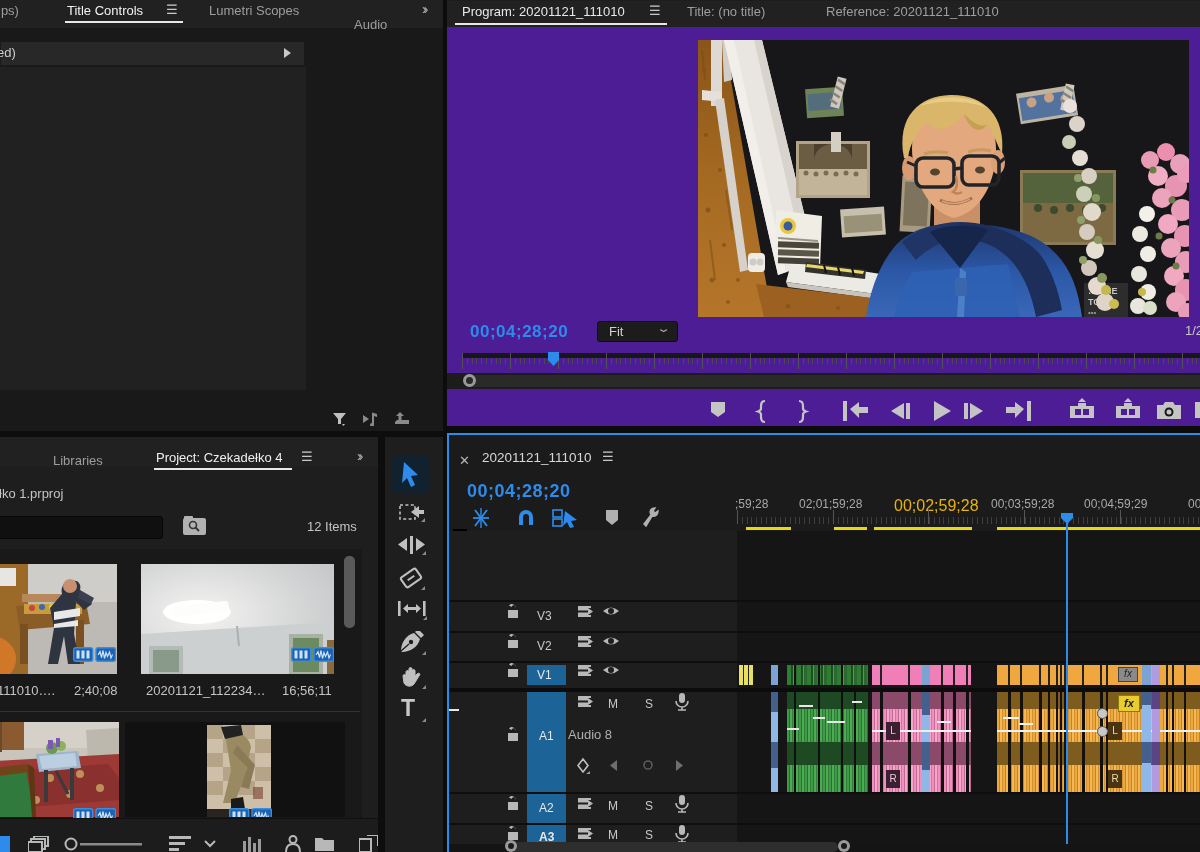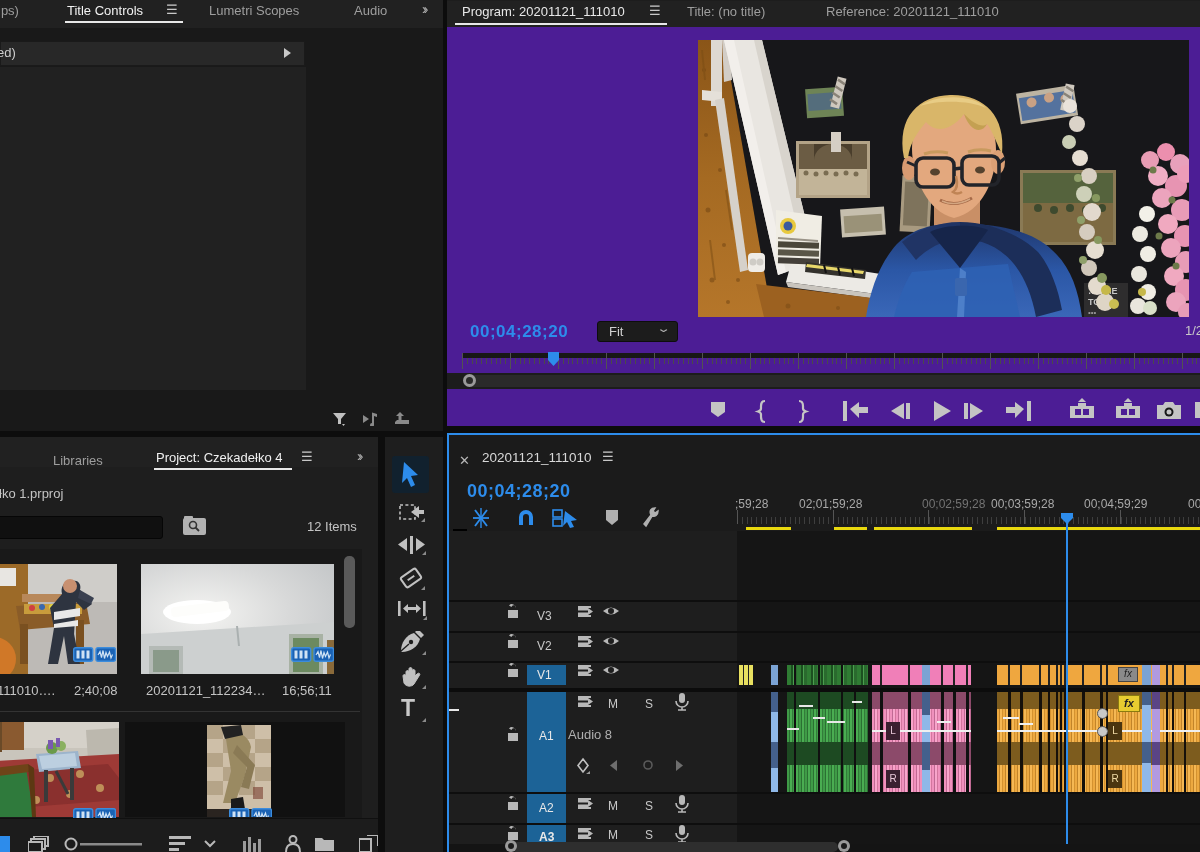--- a/index.html
+++ b/index.html
@@ -13,21 +13,21 @@
 <div id="root">
 
 <div class="abs" id="fxpanel" style="left:0;top:0;width:443px;height:431px;background:#191919;">
 
   <div class="abs" style="left:0;top:0;width:443px;height:28px;background:#212121;"></div>
   <div class="txt" style="left:-2px;top:3px;font-size:13px;color:#9e9e9e;">ips)</div>
   <div class="txt" style="left:67px;top:3px;font-size:13px;color:#f2f2f2;">Title Controls</div>
   <div class="txt" style="left:166px;top:2px;font-size:13px;color:#c8c8c8;">☰</div>
   <div class="abs" style="left:65px;top:21px;width:118px;height:2px;background:#e8e8e8;"></div>
   <div class="txt" style="left:209px;top:3px;font-size:13px;color:#9e9e9e;">Lumetri Scopes</div>
-  <div class="txt" style="left:354px;top:3px;font-size:13px;color:#9e9e9e;">Audio</div>
+  <div class="txt" style="left:354px;top:17px;font-size:13px;color:#9e9e9e;">Audio</div>
   <div class="txt" style="left:422px;top:1px;font-size:14px;color:#b4b4b4;letter-spacing:-3px;">››</div>
 
   <div class="abs" style="left:0;top:41px;width:305px;height:25px;background:#282828;border:1px solid #1a1a1a;box-sizing:border-box;"></div>
   <div class="txt" style="left:-3px;top:45px;font-size:13px;color:#cfcfcf;">ed)</div>
   <div class="abs" style="left:284px;top:48px;width:0;height:0;border-left:7px solid #c8c8c8;border-top:5px solid transparent;border-bottom:5px solid transparent;"></div>
 
   <div class="abs" style="left:0;top:67px;width:306px;height:323px;background:#212121;"></div>
 
   <div class="abs" style="left:333px;top:412px;width:14px;height:14px;">
     <svg width="14" height="14">
@@ -631,21 +631,21 @@
       </g>
       <path d="M135,3 L147,3 L147,13 L141,18 L135,13 Z" fill="#b0b0b0"></path>
       <g transform="translate(170,0)">
         <path d="M3,17 L10,8 C 8,4 10,1 14,1 L 12,4 L 14,6 L 17,4 C 17,8 14,10 11,9 L 5,19 Z" fill="#b0b0b0" stroke="#b0b0b0" stroke-width="1.5"></path>
       </g>
     </svg>
   </div>
 
   <div class="txt" style="left:288px;top:64px;font-size:12px;color:#a8a8a8;">;59;28</div>
   <div class="txt" style="left:352px;top:64px;font-size:12px;color:#a8a8a8;">02;01;59;28</div>
-  <div class="txt" style="left:447px;top:64px;font-size:12px;color:#737373;margin-left:28px;">00;02;59;28</div>
+  <div class="txt" style="left:447px;top:64px;font-size:16px;color:#eab308;">00;02;59;28</div>
   <div class="txt" style="left:544px;top:64px;font-size:12px;color:#a8a8a8;">00;03;59;28</div>
   <div class="txt" style="left:637px;top:64px;font-size:12px;color:#a8a8a8;">00;04;59;29</div>
   <div class="txt" style="left:741px;top:64px;font-size:12px;color:#a8a8a8;">00;</div>
 
   <div class="abs" style="left:290px;top:80px;width:463px;height:11px;background:repeating-linear-gradient(to right,#3e3e3e 0 1px,transparent 1px 4.8px);"></div>
   <div class="abs" style="left:290px;top:80px;width:463px;height:4px;background:#1b1b1b;"></div>
   <div class="abs" style="left:290px;top:77px;width:463px;height:14px;background:repeating-linear-gradient(to right,#555 0 1px,transparent 1px 95.7px);"></div>
 
   <div class="abs" style="left:299px;top:94px;width:45px;height:3px;background:#e8d80e;"></div>
   <div class="abs" style="left:387px;top:94px;width:33px;height:3px;background:#e8d80e;"></div>

